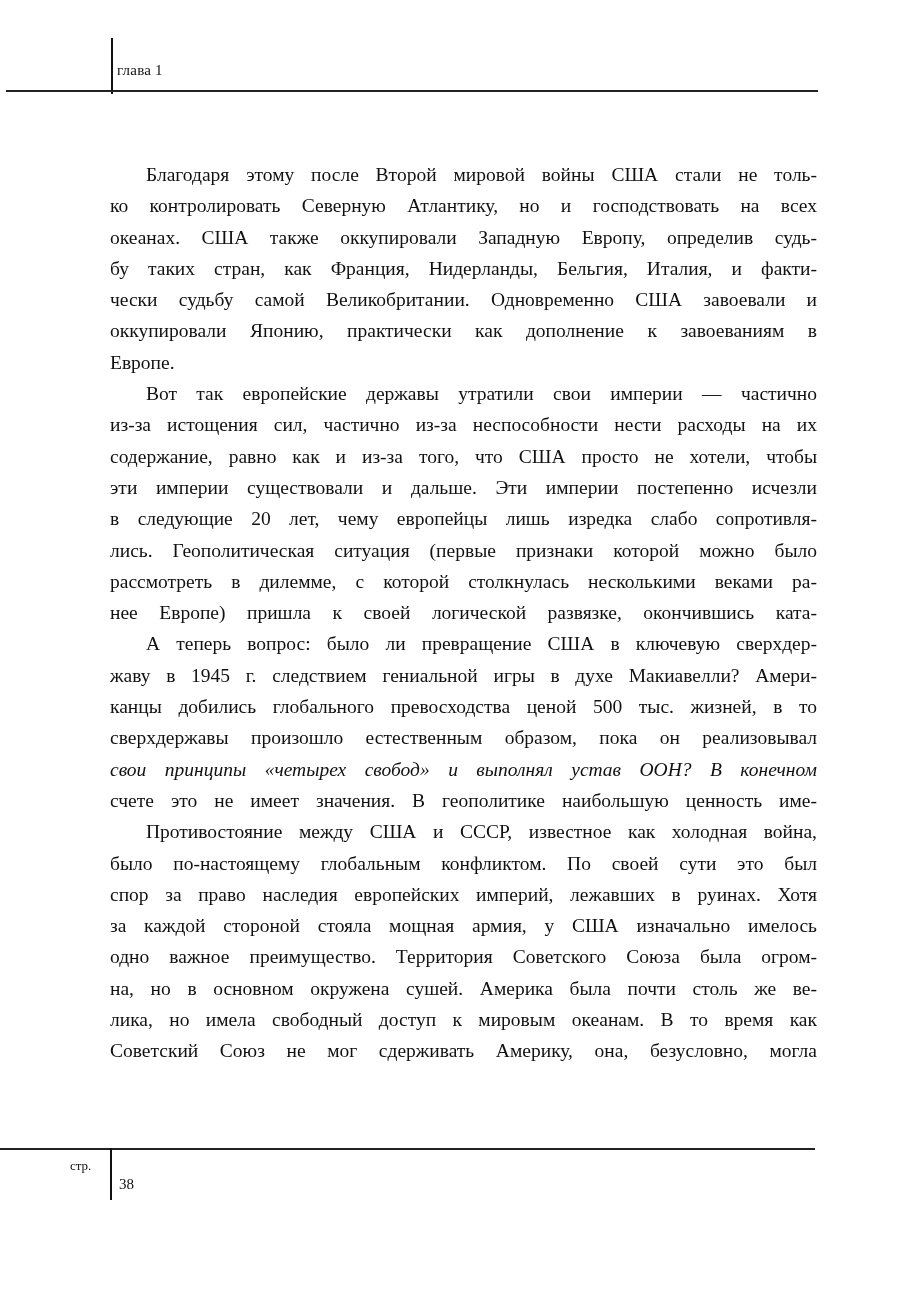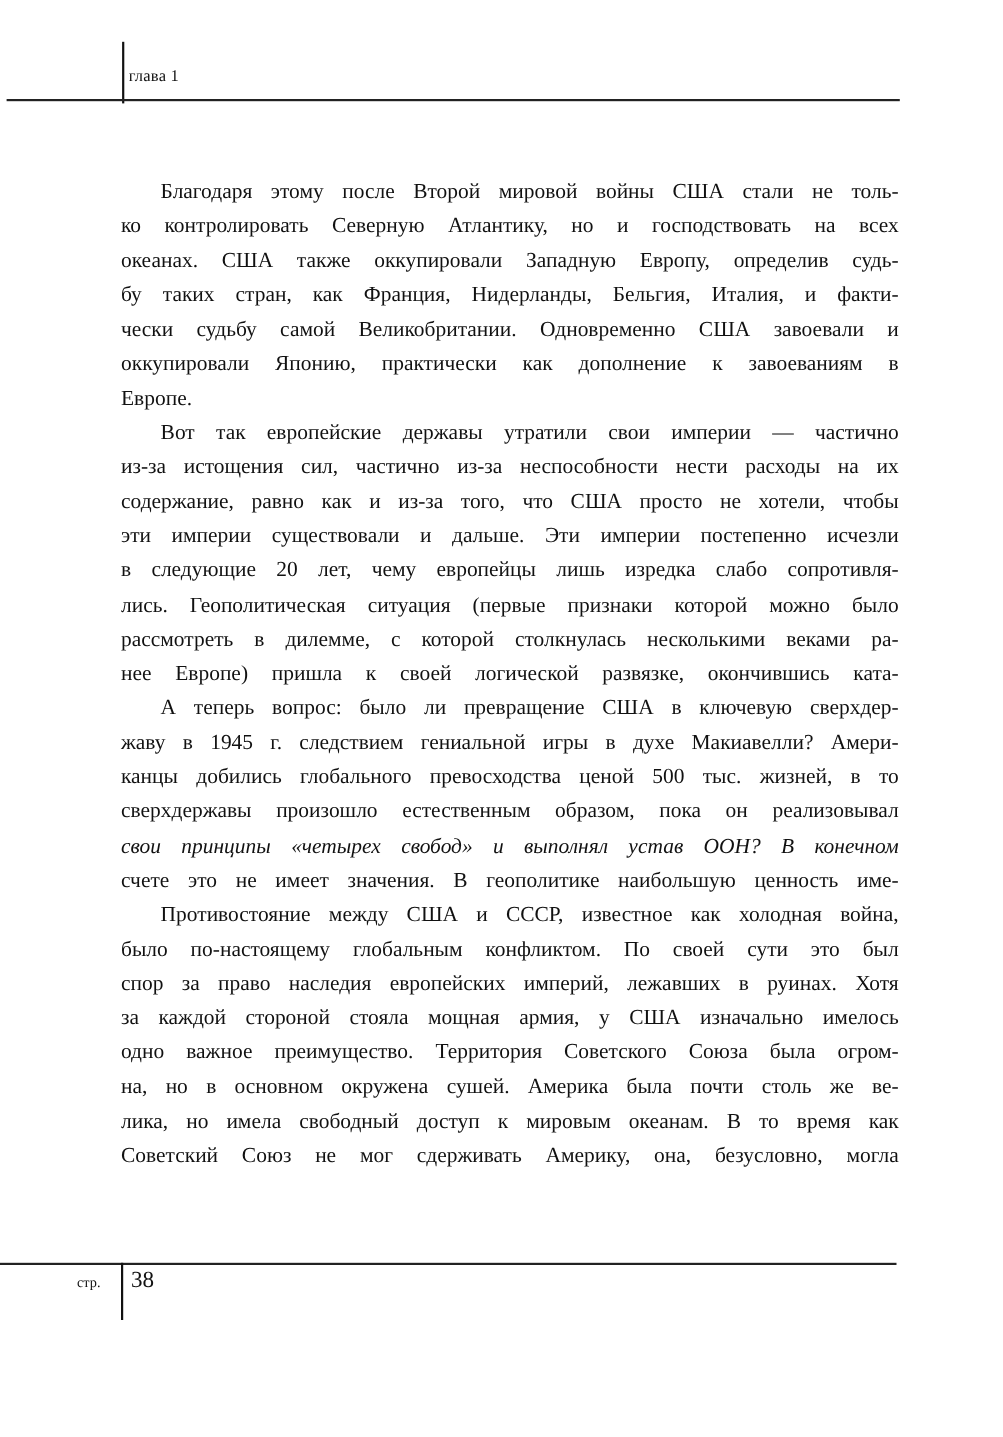--- a/index.html
+++ b/index.html
@@ -6,21 +6,21 @@
   body { width:912px; height:1306px; position:relative; overflow:hidden;
          font-family:"DejaVu Serif","Liberation Serif",serif; color:#111; }
   .header-vline { position:absolute; left:111px; top:38px; width:2px; height:56px; background:#111; }
   .header-label { position:absolute; left:117px; top:62px; font-size:15px; letter-spacing:0.2px;
                   font-family:"Liberation Serif",serif; }
   .header-rule { position:absolute; left:6px; top:90px; width:812px; height:1.5px; background:#222; }
   .footer-rule { position:absolute; left:0; top:1148px; width:815px; height:1.5px; background:#222; }
   .footer-vline { position:absolute; left:110px; top:1148px; width:2px; height:52px; background:#111; }
   .footer-prefix { position:absolute; left:70px; top:1158px; font-size:13px;
                    font-family:"Liberation Serif",serif; }
-  .footer-num { position:absolute; left:119px; top:1151px; font-size:21px;
+  .footer-num { position:absolute; left:119px; top:1176px; font-size:15px;
                 font-family:"Liberation Serif",serif; }
   .body-text { position:absolute; left:110px; top:139px; width:707px;margin-top:20px; }
   .line { display:block; height:31.3px; line-height:31.3px; font-size:19.5px;
           font-family:"Liberation Serif",serif; white-space:nowrap;
           text-align:justify; text-align-last:justify; }
   .line.indent { padding-left:36px; }
   .line.last { text-align-last:left; }
   .line i { font-style:italic; }
 </style>
 </head>

